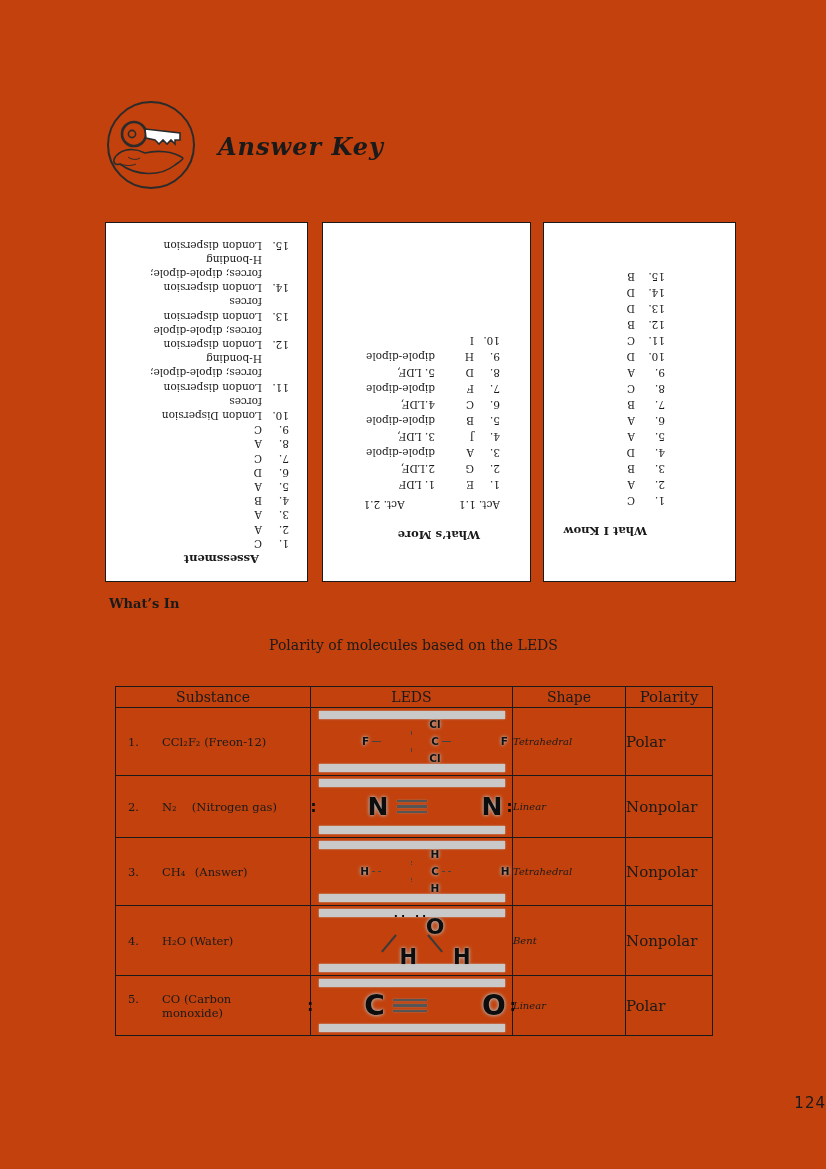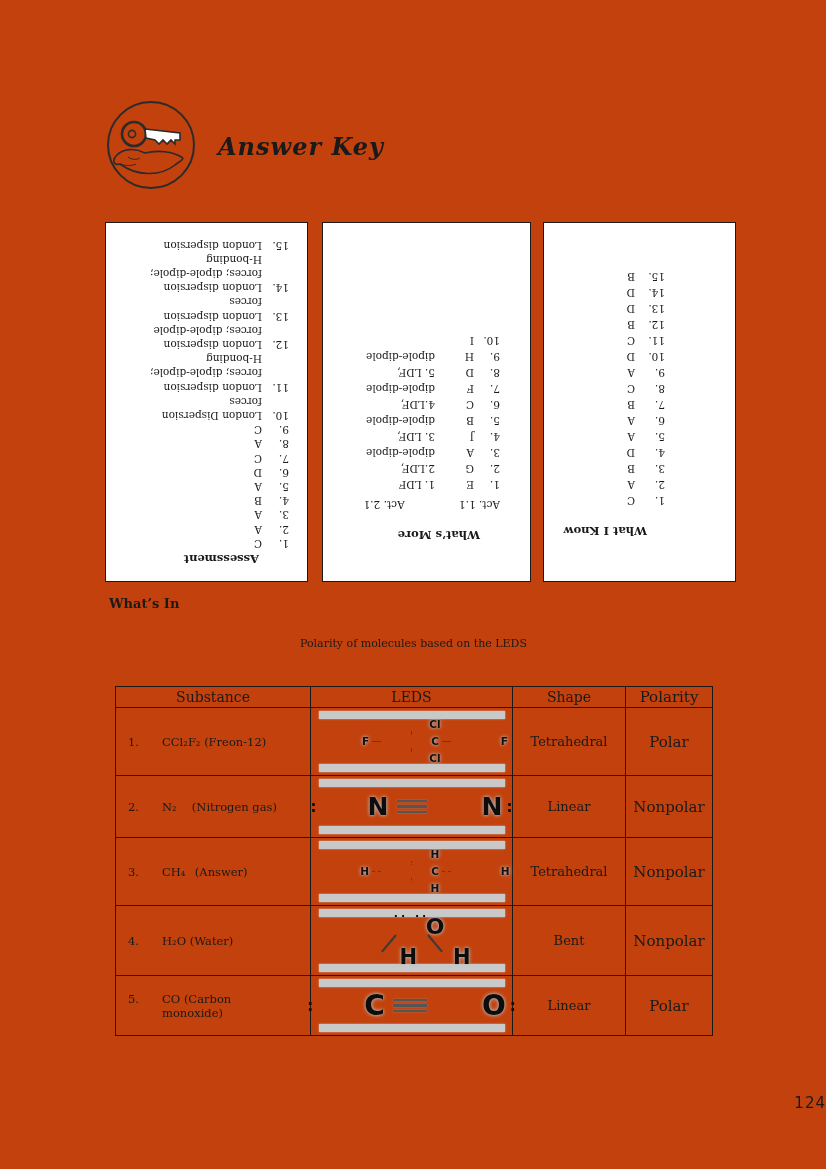--- a/index.html
+++ b/index.html
@@ -37,34 +37,34 @@
   .box3 .ai .n { width:30px; }
   .cols-hdr { margin-bottom:4px; white-space:nowrap; }
   .cols-hdr .ch1 { display:inline-block; width:92px; }
   .wm-row { display:flex; white-space:nowrap; }
   .wm-row .n { flex:none; width:26px; }
   .wm-row .v { flex:none; width:39px; }
   .wm-row .b { flex:1; }
 
   
   .whats-in { position:absolute; left:109px; top:596px; font-weight:bold; font-size:13px; }
-  .tbl-caption { position:absolute; left:115px; top:637px; width:597px; text-align:center; font-size:11px; }
+  .tbl-caption { position:absolute; left:115px; top:637px; width:597px; text-align:center; font-size:14px; }
 
   
   table.polarity { position:absolute; left:115px; top:686px; width:597px; border-collapse:collapse; table-layout:fixed; }
   table.polarity th, table.polarity td { border:1px solid #1a1a1a; vertical-align:middle; }
   col.c-sub {width:195px;} col.c-leds {width:202px;} col.c-shape {width:113px;} col.c-pol {width:87px;}
   th { font-weight:normal; font-size:14px; height:21px; }
   th.pol-h { font-size:15px; }
   td.sub { font-size:11.5px; padding-left:12px; }
   td.sub .subwrap { display:flex; }
   td.sub .rn { flex:none; width:34px; }
   td.sub .sname { white-space:pre-line; }
-  td.shape { text-align:center; font-size:13px; }
-  td.pol { text-align:center; font-size:15px; }
+  td.shape { text-align:left; font-size:10px;font-style:italic; }
+  td.pol { font-size:15px; }
   tr.r1 td{height:58px;} tr.r2 td{height:62px;} tr.r3 td{height:58px;} tr.r4 td{height:61px;} tr.r5 td{height:60px;}
 
   
   td.ledc { padding:0; }
   .ledwrap { position:relative; height:100%; display:flex; flex-direction:column;
              justify-content:space-between; align-items:center; padding:3px 0; }
   .scanbar { width:186px; height:8px; background:#c9c9c9; box-shadow:0 0 2px #c9c9c9; flex:none; }
   .halo { text-shadow:0 0 2px #a9a9a9, 0 0 4px #c4c4c4;padding-left:47px; }
   
   .cross { display:flex; flex-direction:column; align-items:center;

